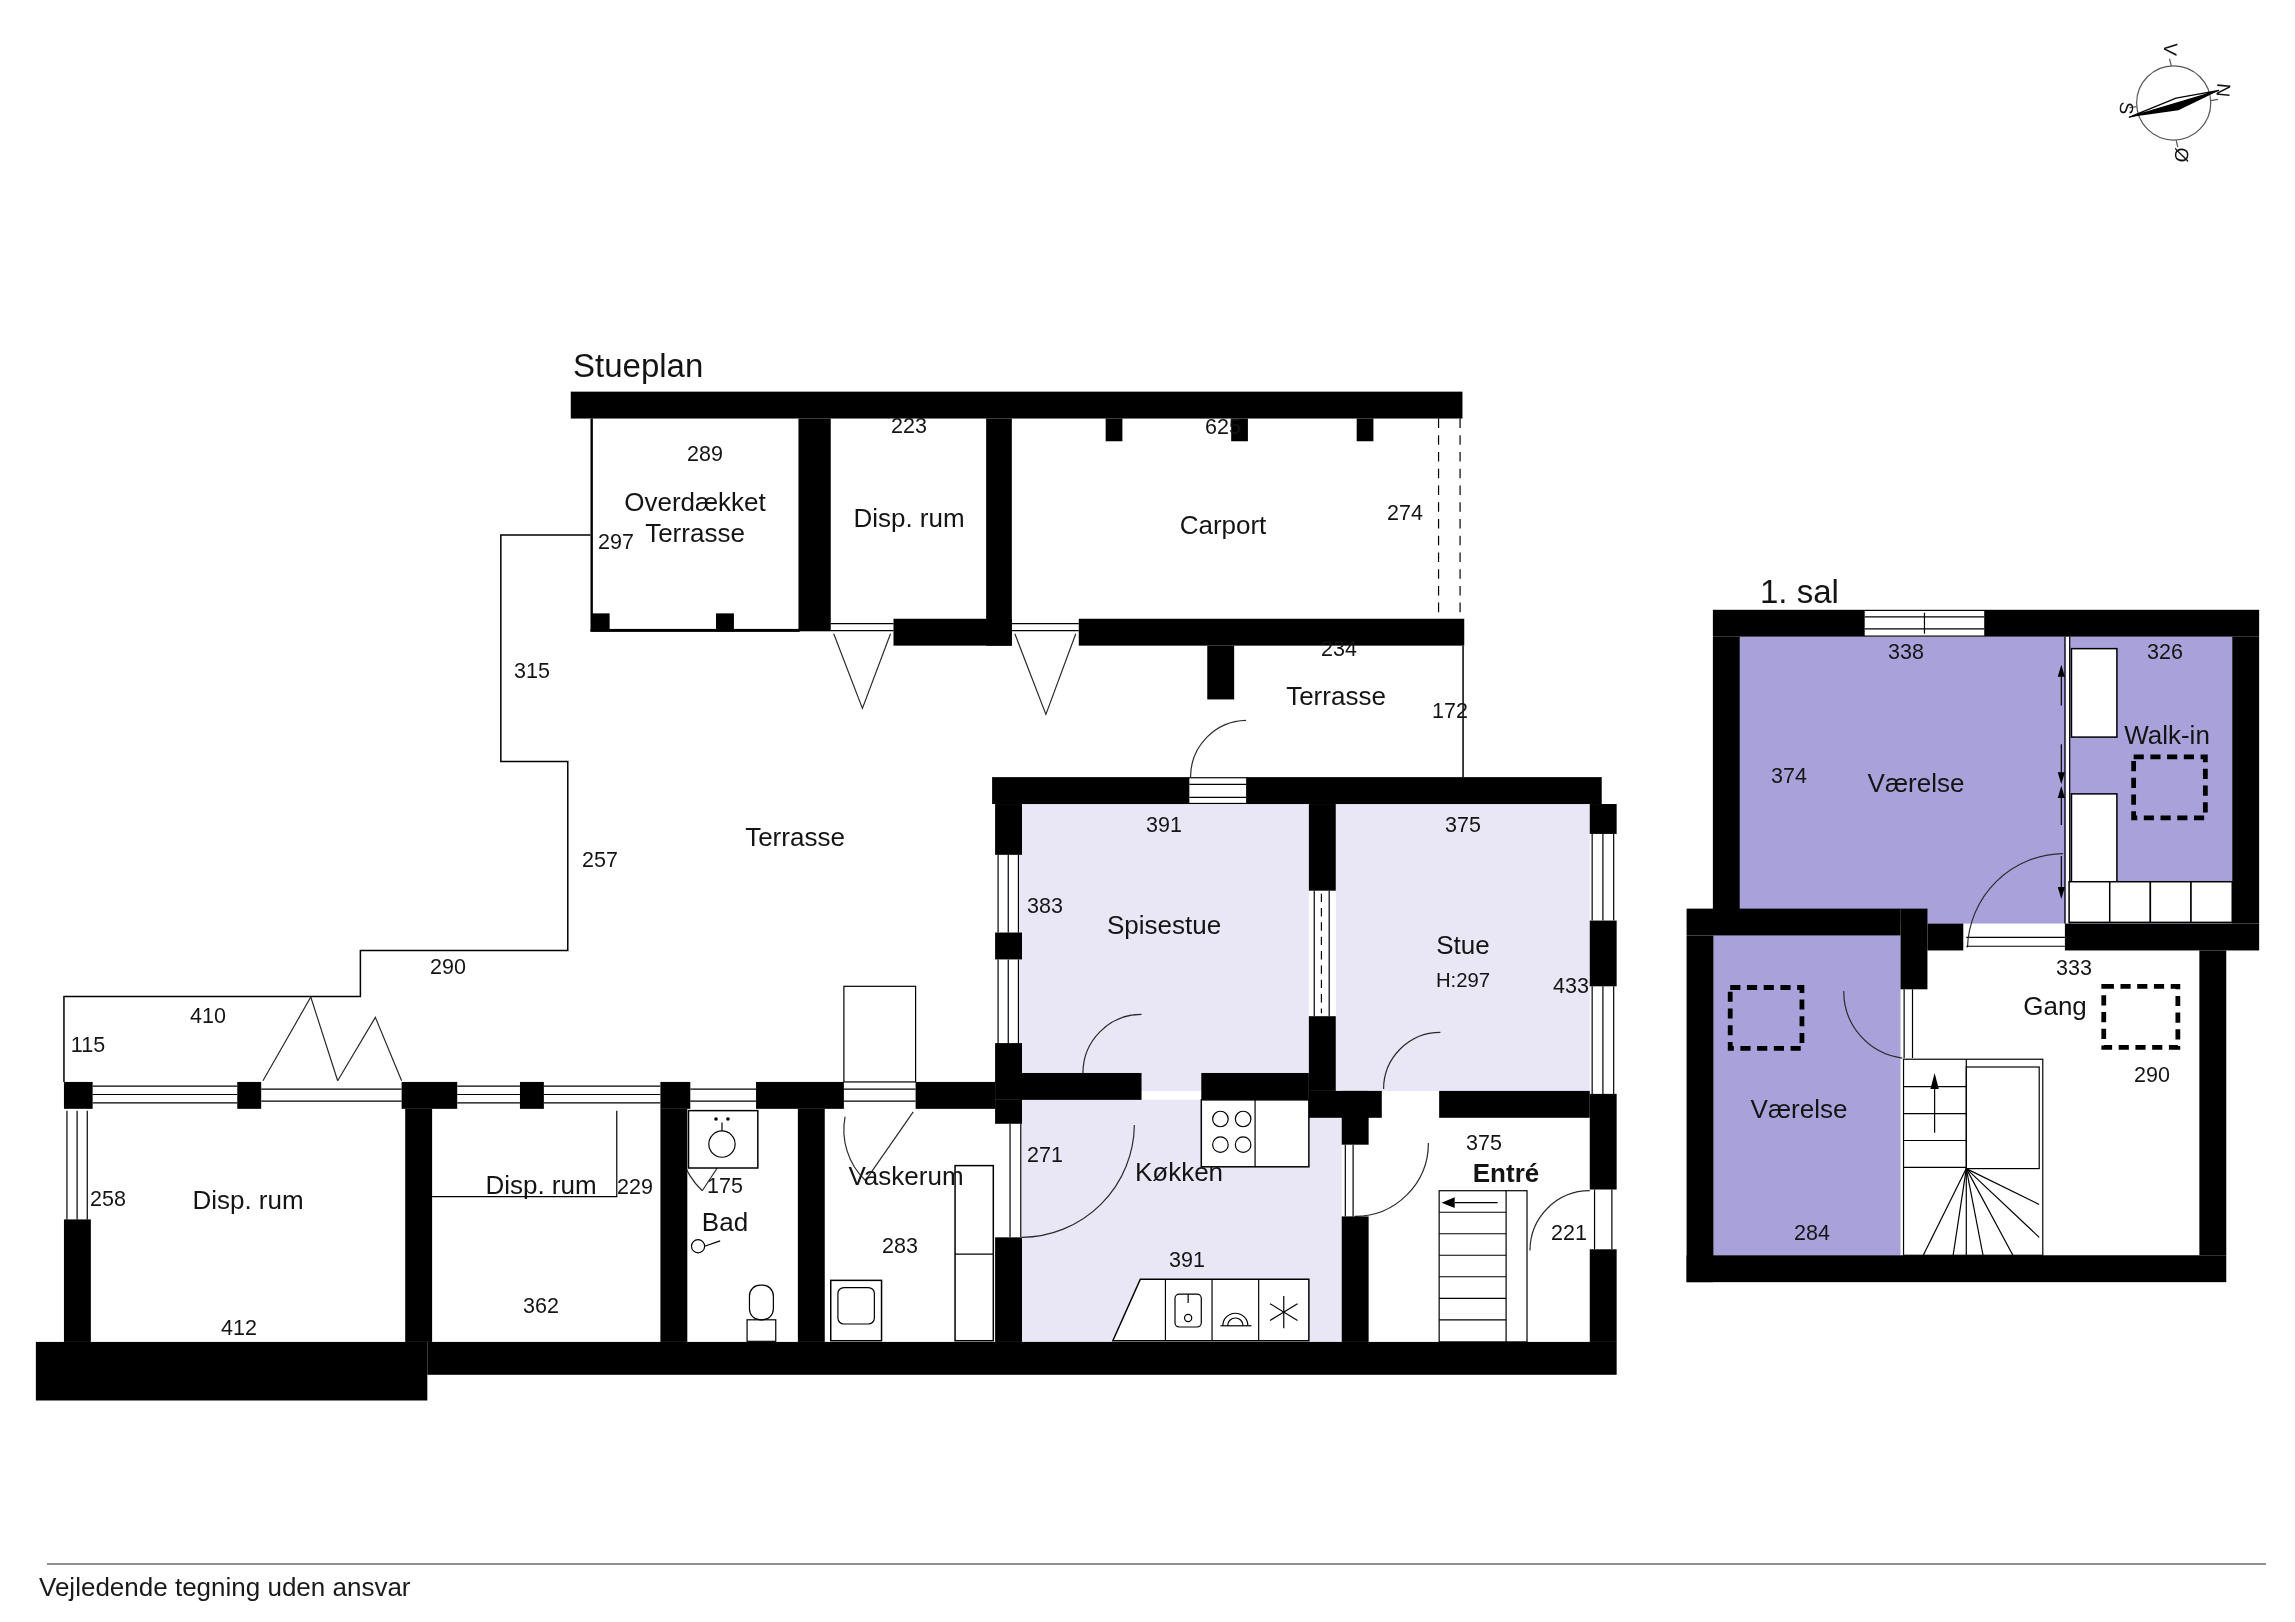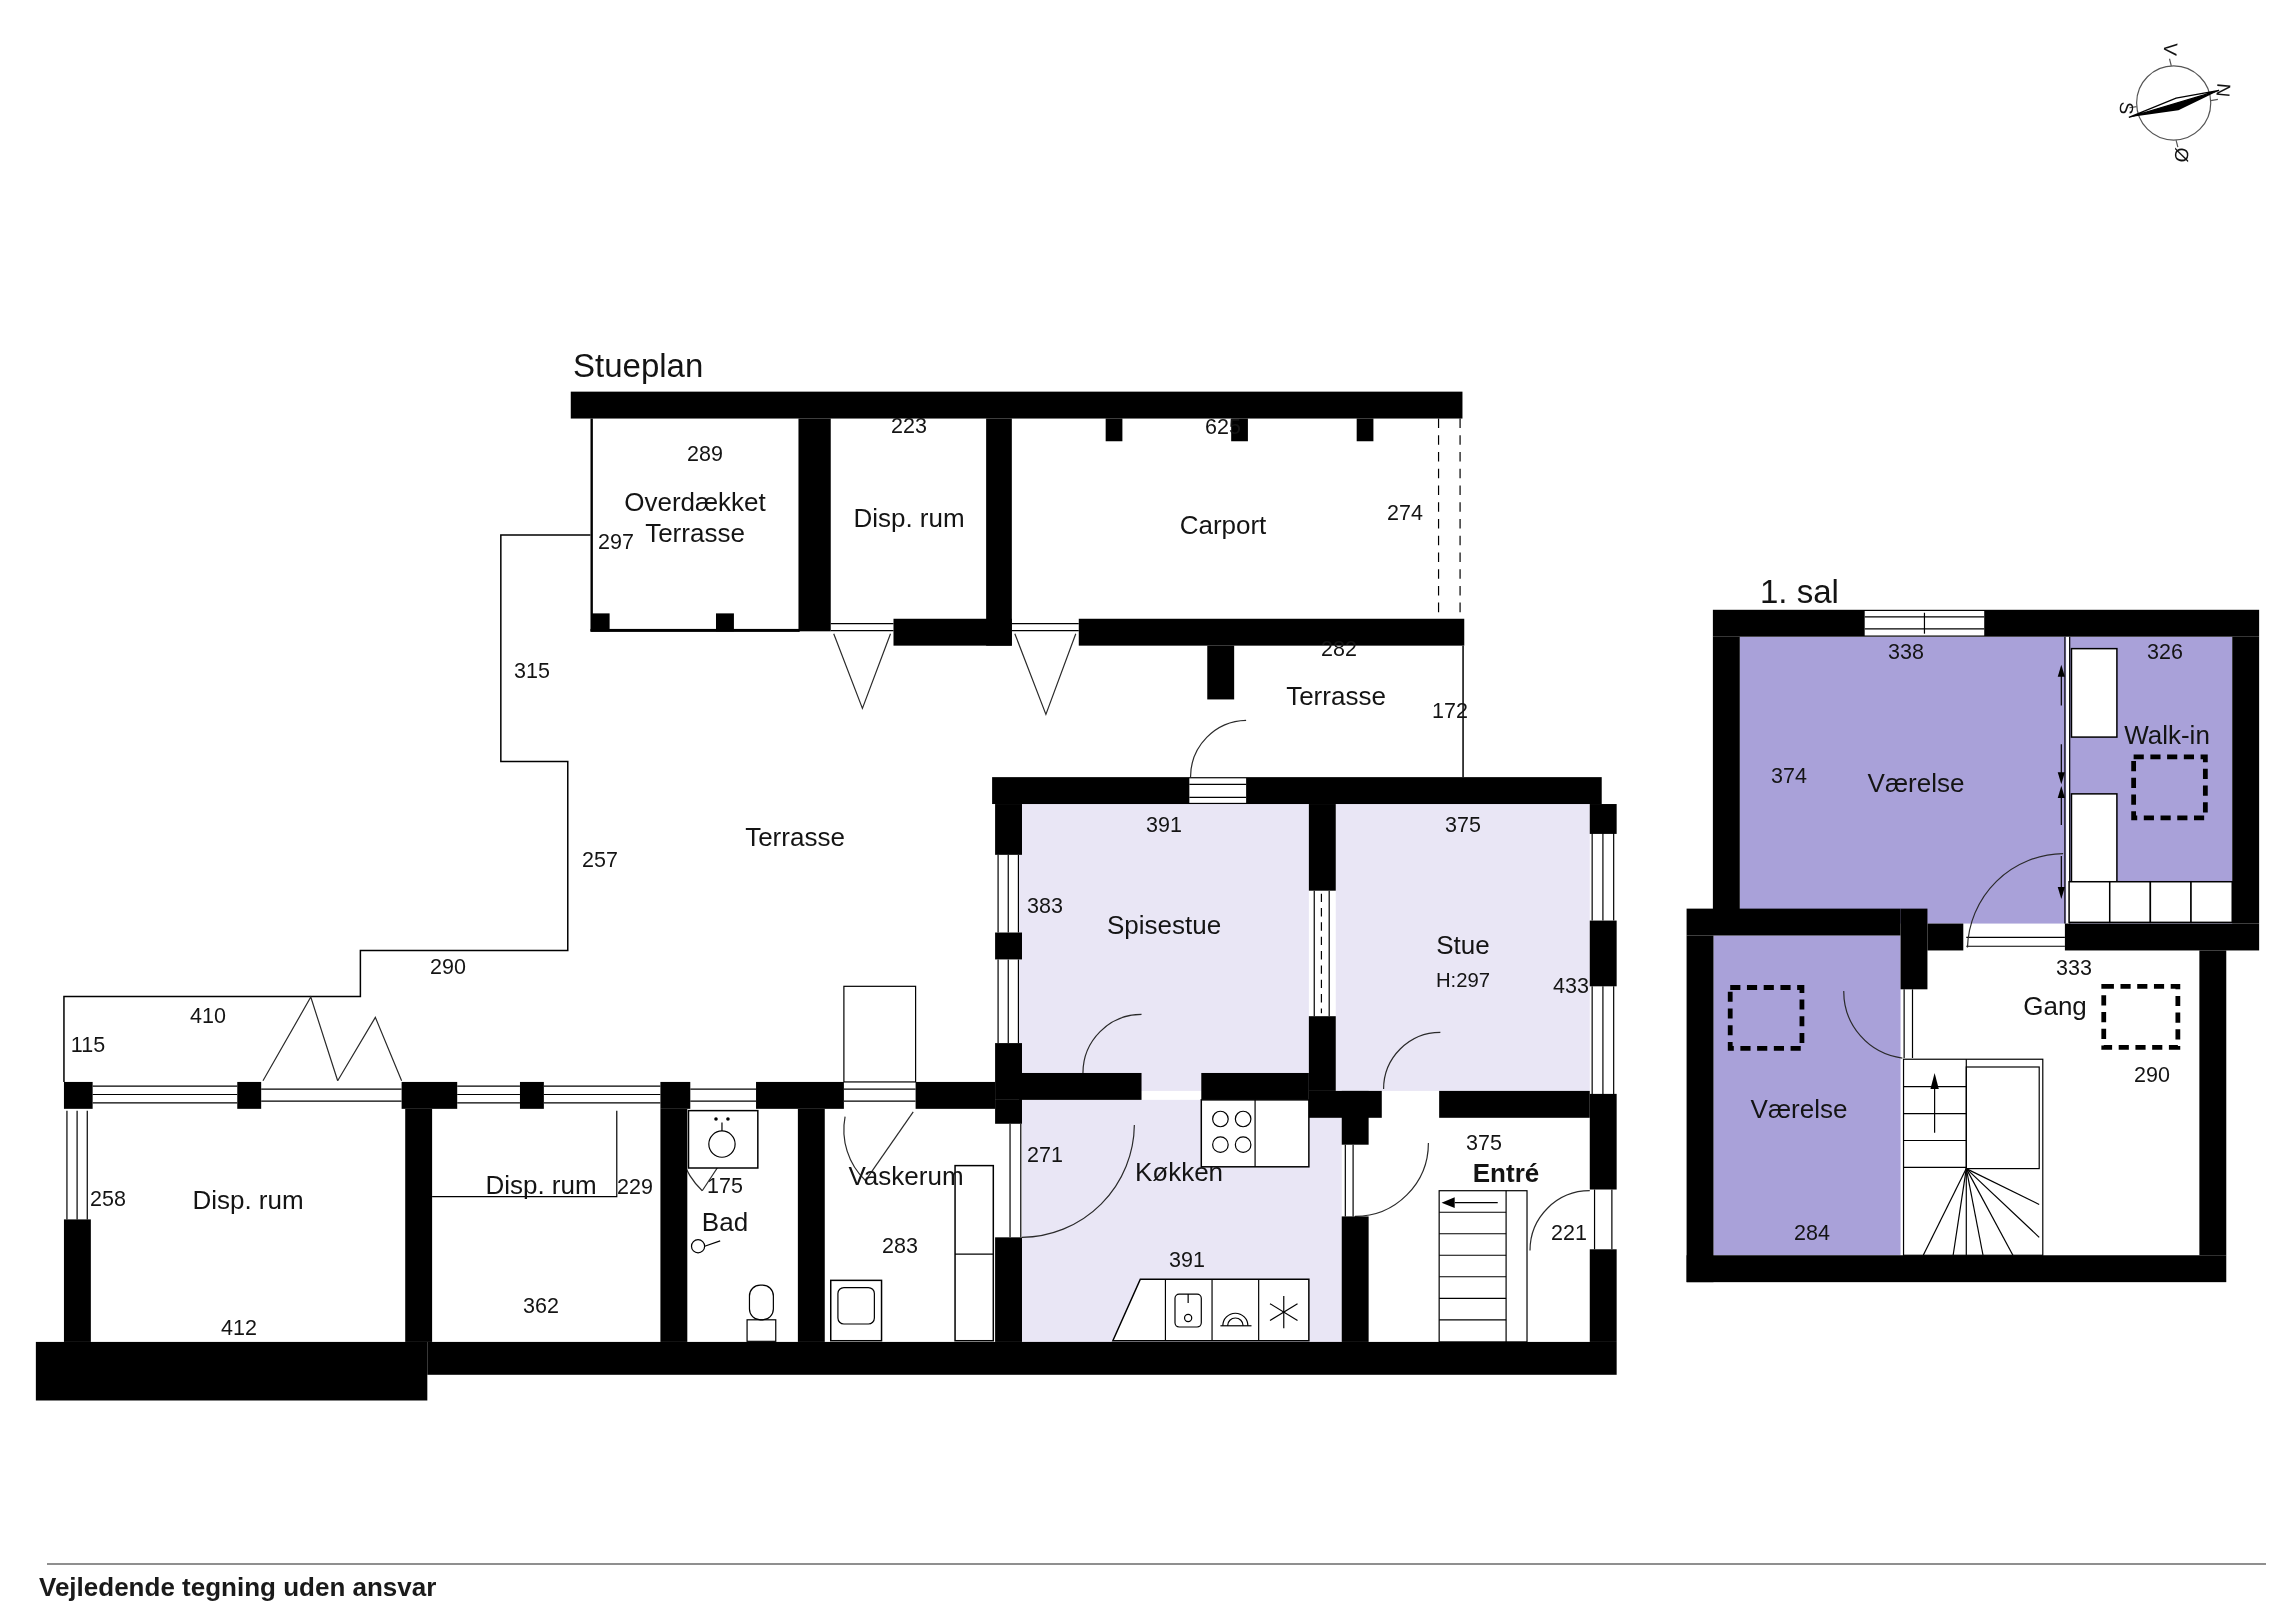--- a/index.html
+++ b/index.html
@@ -5,21 +5,21 @@
   html,body{margin:0;padding:0;background:#fff;width:2295px;height:1623px;overflow:hidden;}
   #plan{position:relative;width:2295px;height:1623px;font-family:"Liberation Sans","DejaVu Sans",sans-serif;color:#111;}
   svg{position:absolute;left:0;top:0;}
   .lbl{position:absolute;transform:translate(-50%,-50%);white-space:nowrap;color:#141414;}
   .s36{font-size:21.5px;}
   .s44{font-size:26px;}
   .s34{font-size:20.3px;}
   .title{transform:none;font-size:33px;}
   .cmp{position:absolute;font-size:19px;transform:translate(-50%,-50%) rotate(95deg);}
   .footer-line{position:absolute;left:47px;top:1563px;width:2219px;height:1.8px;background:#8f8f8f;}
-  .footer-text{position:absolute;left:39px;top:1572px;font-size:26px;color:#1a1a1a;font-weight:bold;}
+  .footer-text{position:absolute;left:39px;top:1572px;font-size:26px;color:#1a1a1a;}
   .roomLight{fill:var(--room-light,#e9e6f5);}
   .roomDark{fill:var(--room-dark,#a9a1d9);}
   .wall{fill:var(--wall,#000);}
   .tl{stroke:#000;stroke-width:2.5;fill:none;}
   .win{stroke:#000;stroke-width:2;fill:none;}
   .arc{stroke:#2a2a2a;stroke-width:2;fill:none;}
   .fix{stroke:#000;stroke-width:2.5;fill:#fff;}
   .fixthin{stroke:#000;stroke-width:2;fill:none;}
   .dash{stroke:#000;stroke-width:8;fill:none;stroke-dasharray:17 11;}
 </style>
@@ -338,21 +338,21 @@
 
   <div class="lbl s36" style="left:705px;top:414px;margin-top:40px;">289</div>
   <div class="lbl s36" style="left:909px;top:426px;">223</div>
   <div class="lbl s36" style="left:1223px;top:427px;">625</div>
   <div class="lbl s36" style="left:1405px;top:513px;">274</div>
   <div class="lbl s36" style="left:616px;top:521px;margin-top:21px;">297</div>
   <div class="lbl s44" style="left:695px;top:502px;">Overdækket</div>
   <div class="lbl s44" style="left:695px;top:533px;">Terrasse</div>
   <div class="lbl s44" style="left:909px;top:518px;">Disp. rum</div>
   <div class="lbl s44" style="left:1223px;top:525px;">Carport</div>
-  <div class="lbl s36" style="left:1339px;top:649px;">282</div>
+  <div class="lbl s36" style="left:1339px;top:649px;">234</div>
   <div class="lbl s44" style="left:1336px;top:696px;">Terrasse</div>
   <div class="lbl s36" style="left:1450px;top:711px;">172</div>
   <div class="lbl s44" style="left:795px;top:837px;">Terrasse</div>
   <div class="lbl s36" style="left:532px;top:671px;">315</div>
   <div class="lbl s36" style="left:600px;top:860px;">257</div>
   <div class="lbl s36" style="left:448px;top:967px;">290</div>
   <div class="lbl s36" style="left:208px;top:1016px;">410</div>
   <div class="lbl s36" style="left:88px;top:1045px;">115</div>
 
   <div class="lbl s36" style="left:1164px;top:825px;">391</div>

